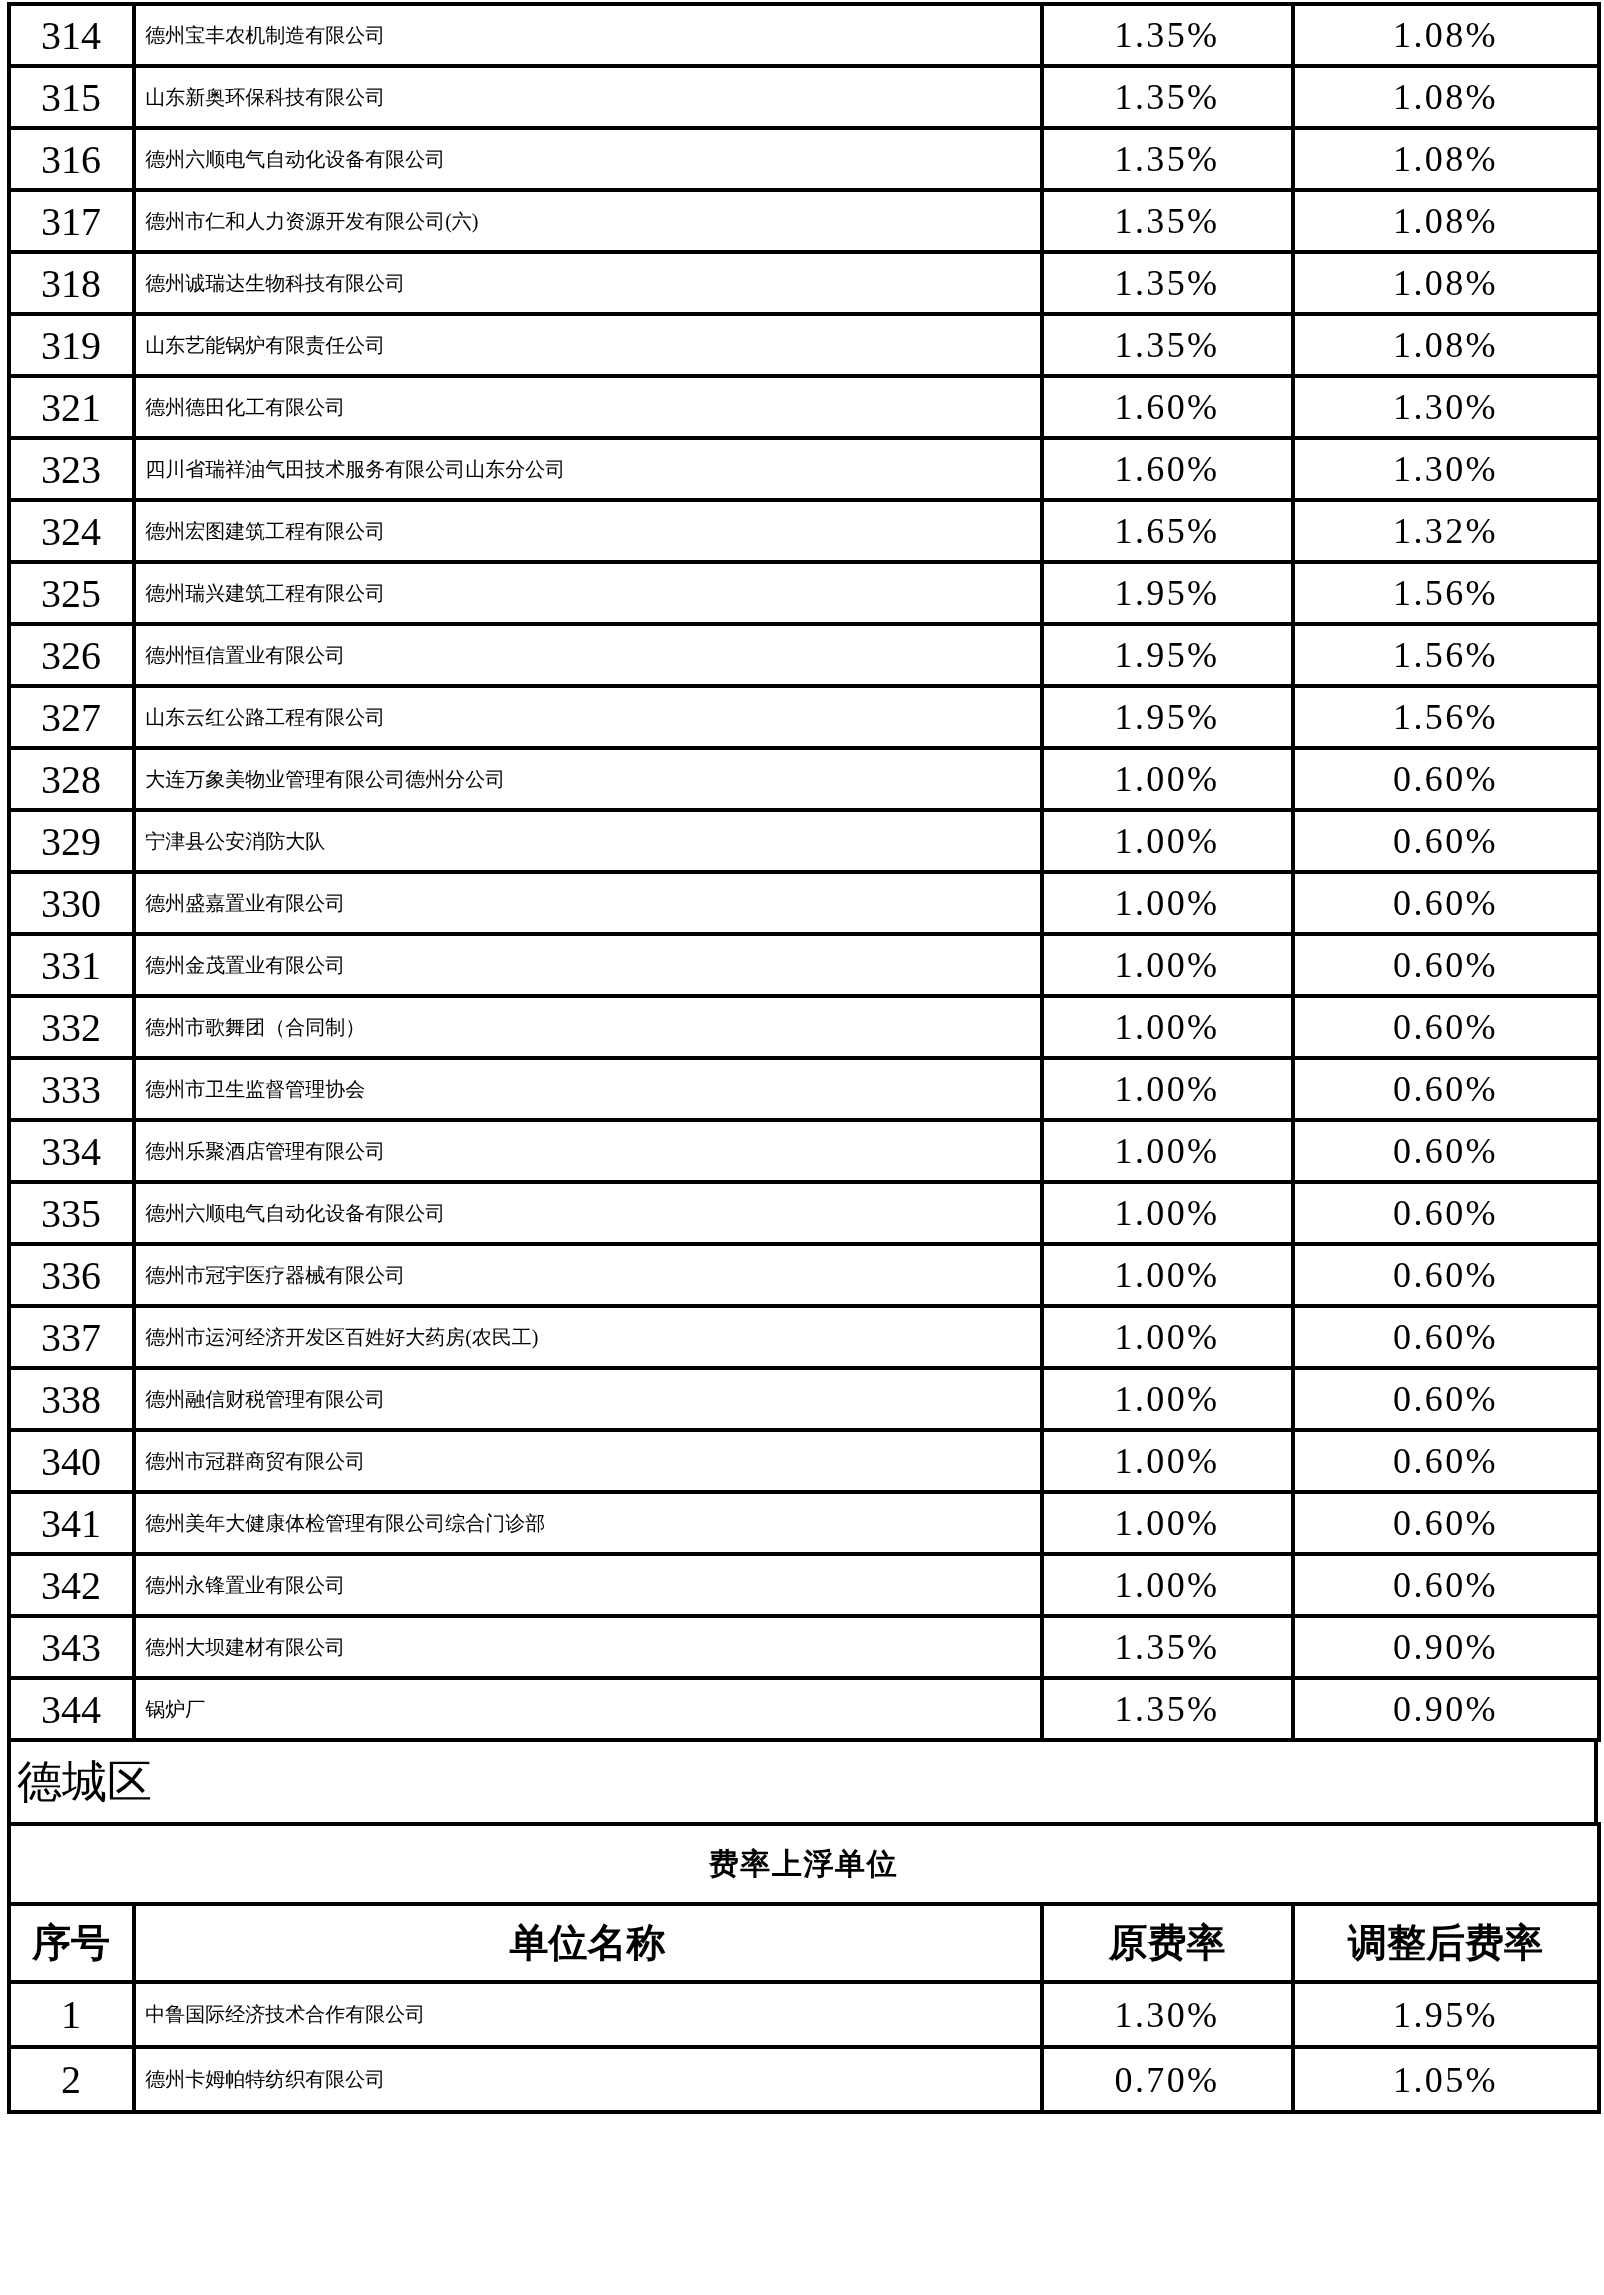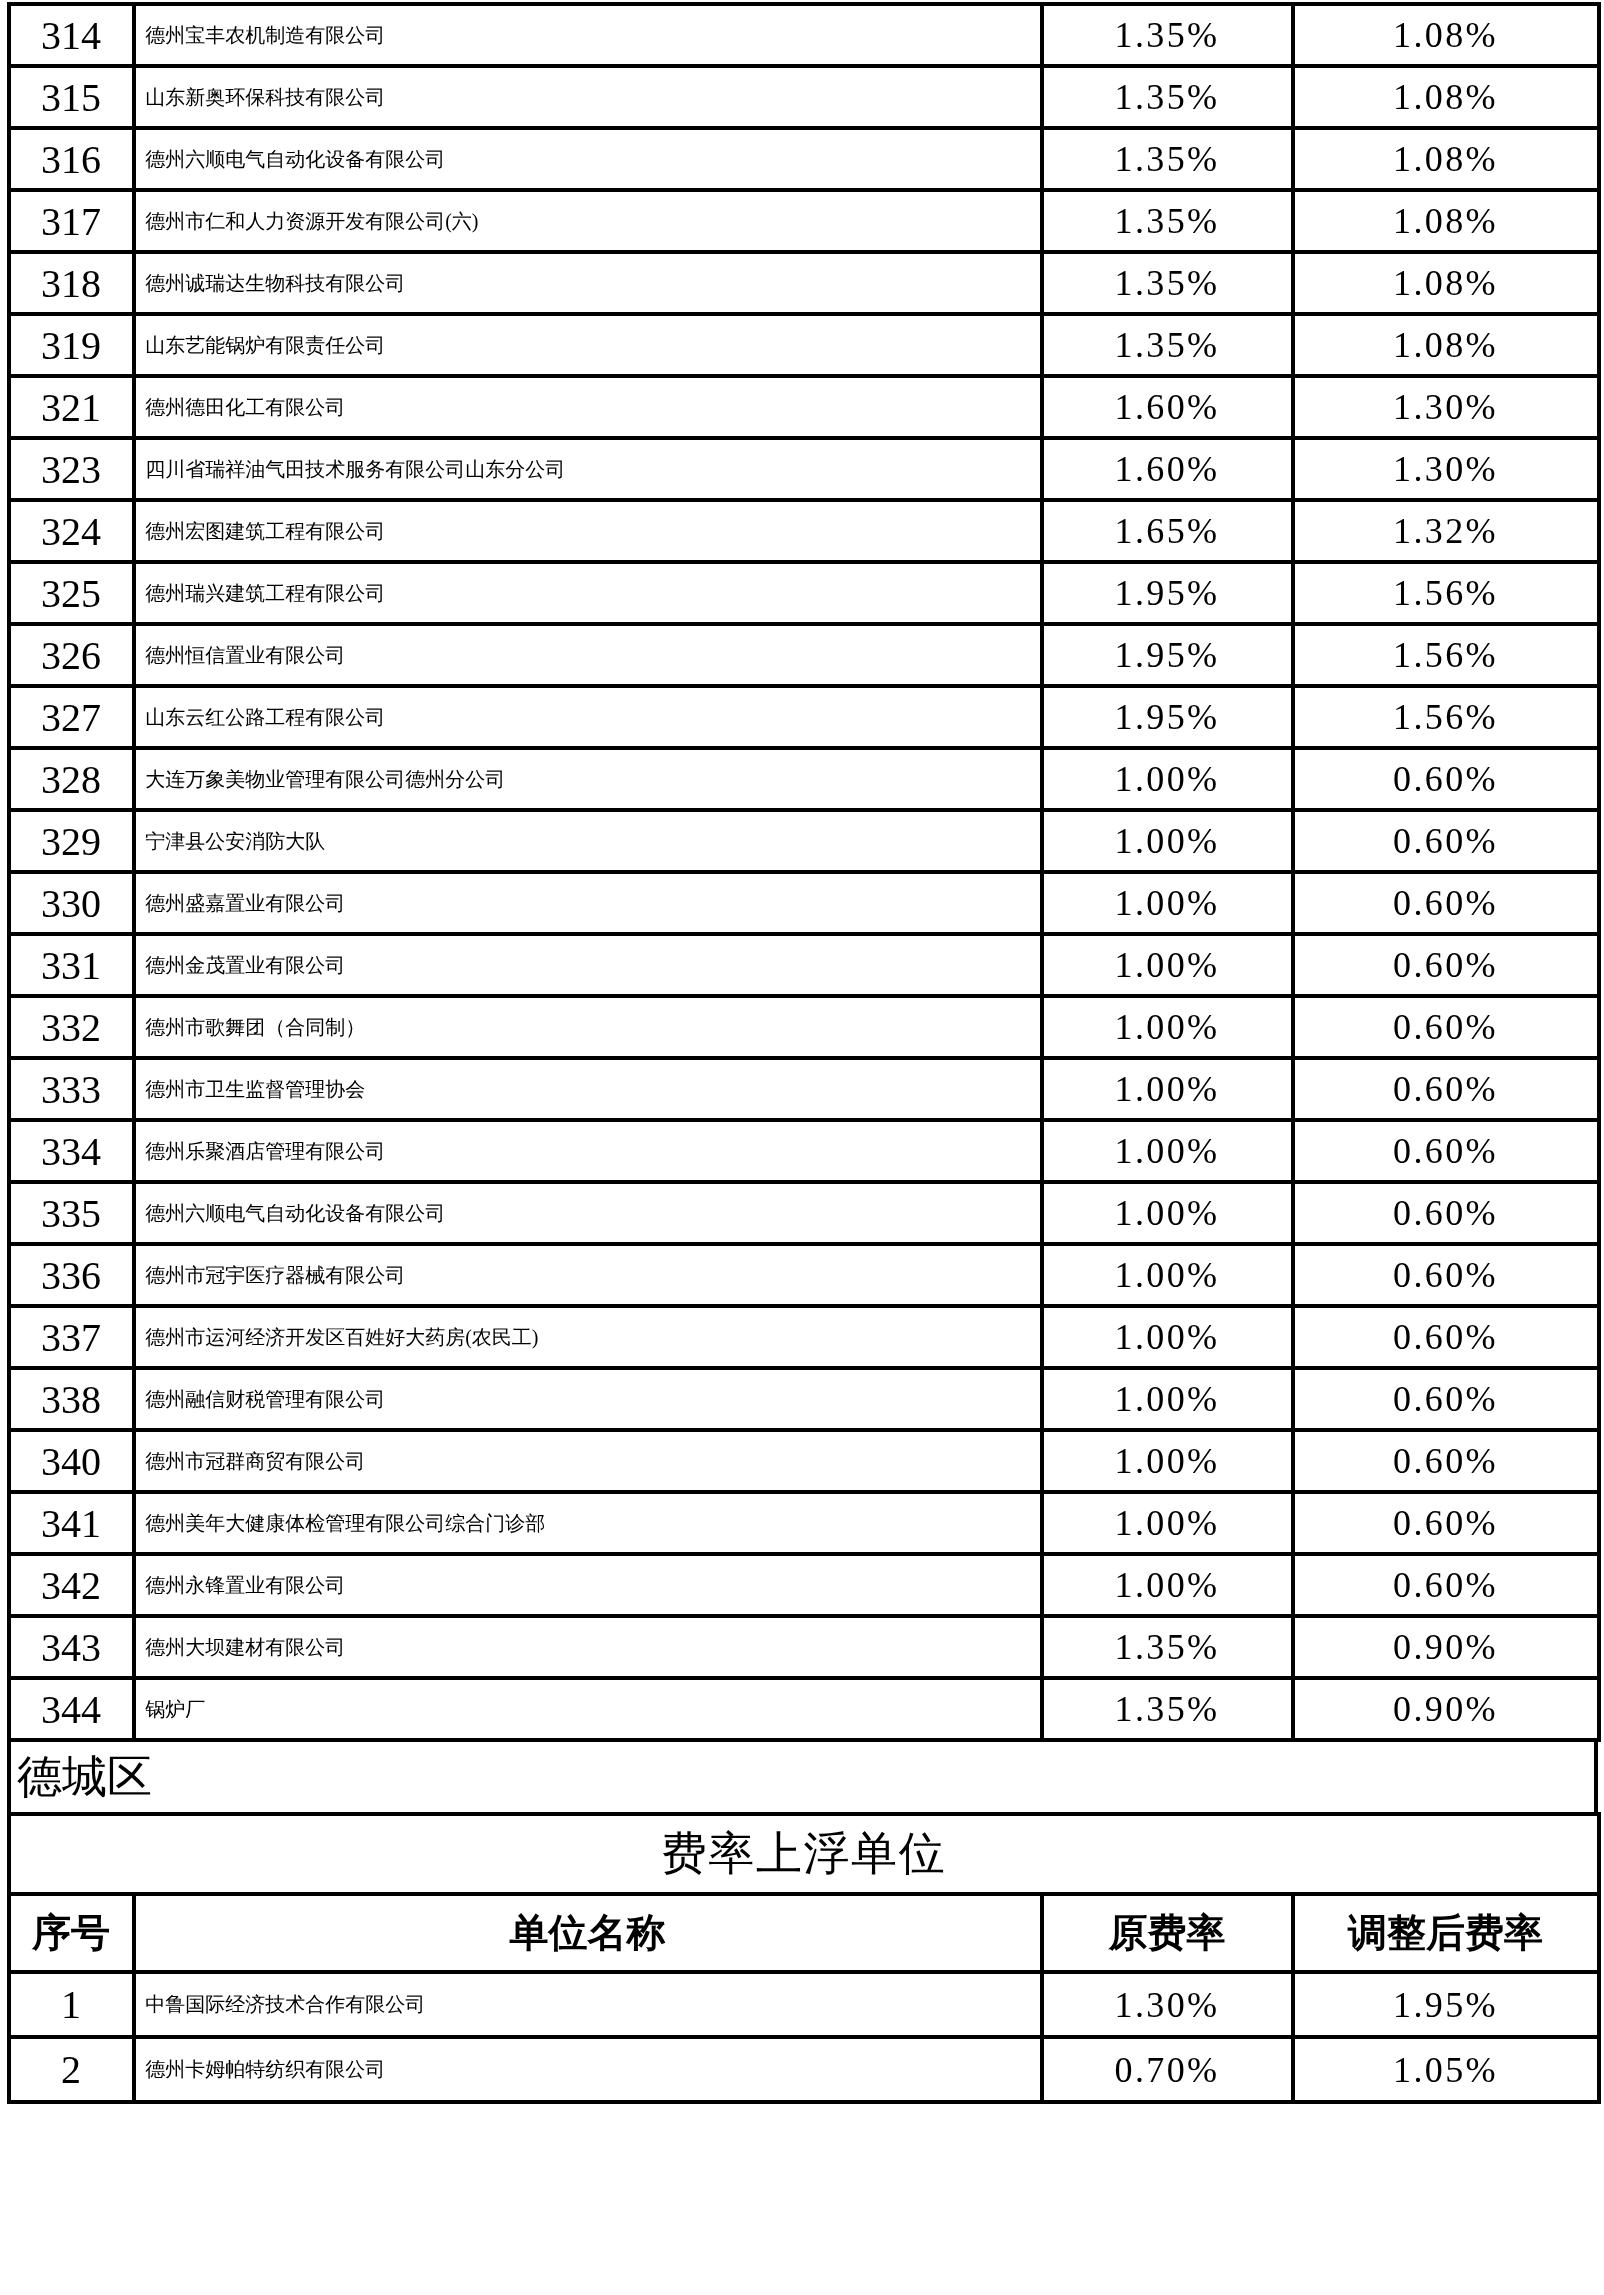--- a/index.html
+++ b/index.html
@@ -54,35 +54,35 @@
   }
   .c-rate {
     text-align: center;
     font-size: 36px;
     letter-spacing: 2.4px;
   }
 
   .section-label-row {
     margin-left: 6.5px;
     width: 1591px;
-    height: 70px;
+    height: 80px;
     box-sizing: border-box;
     border-left: 4px solid #000000;
     border-right: 4px solid #000000;
     display: flex;
     align-items: center;
     padding-left: 6.5px;
     font-size: 45px;
   }
 
   #bottom-table .title-cell {
     height: 80px;
     text-align: center;
-    font-weight: normal;
-    font-size: 46px;
+    font-weight: bold;
+    font-size: 30px;
     letter-spacing: 1.6px;
   }
   #bottom-table .header-cell {
     height: 78px;
     text-align: center;
     font-weight: bold;
     font-size: 39px;
   }
   #bottom-table td.data-cell { height: 65px; }
 </style>

